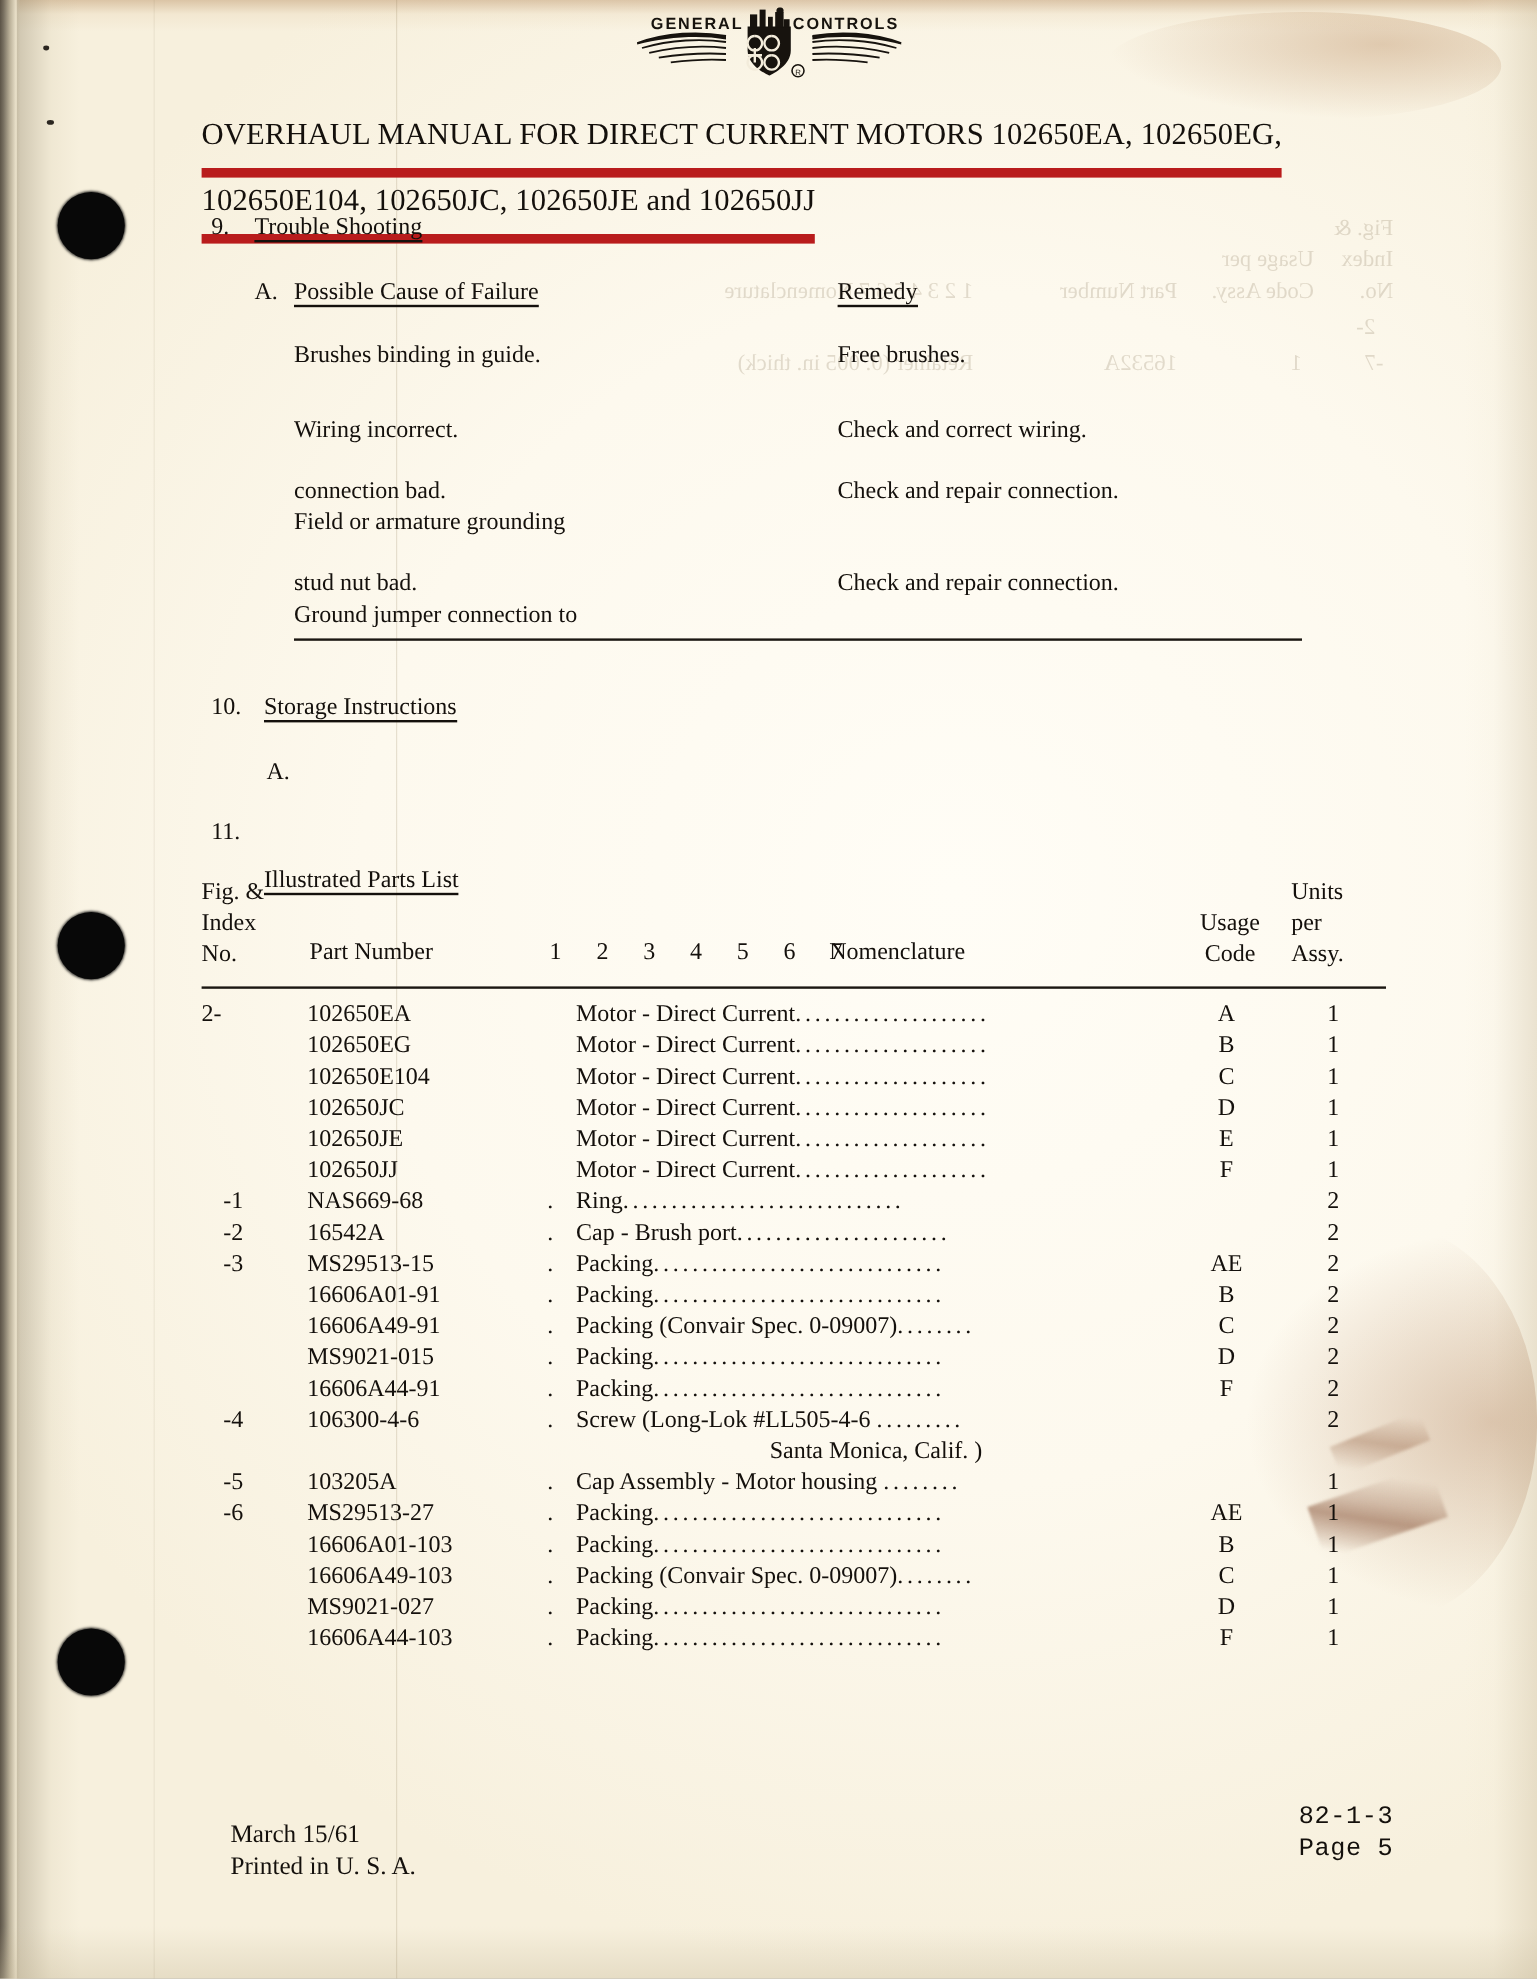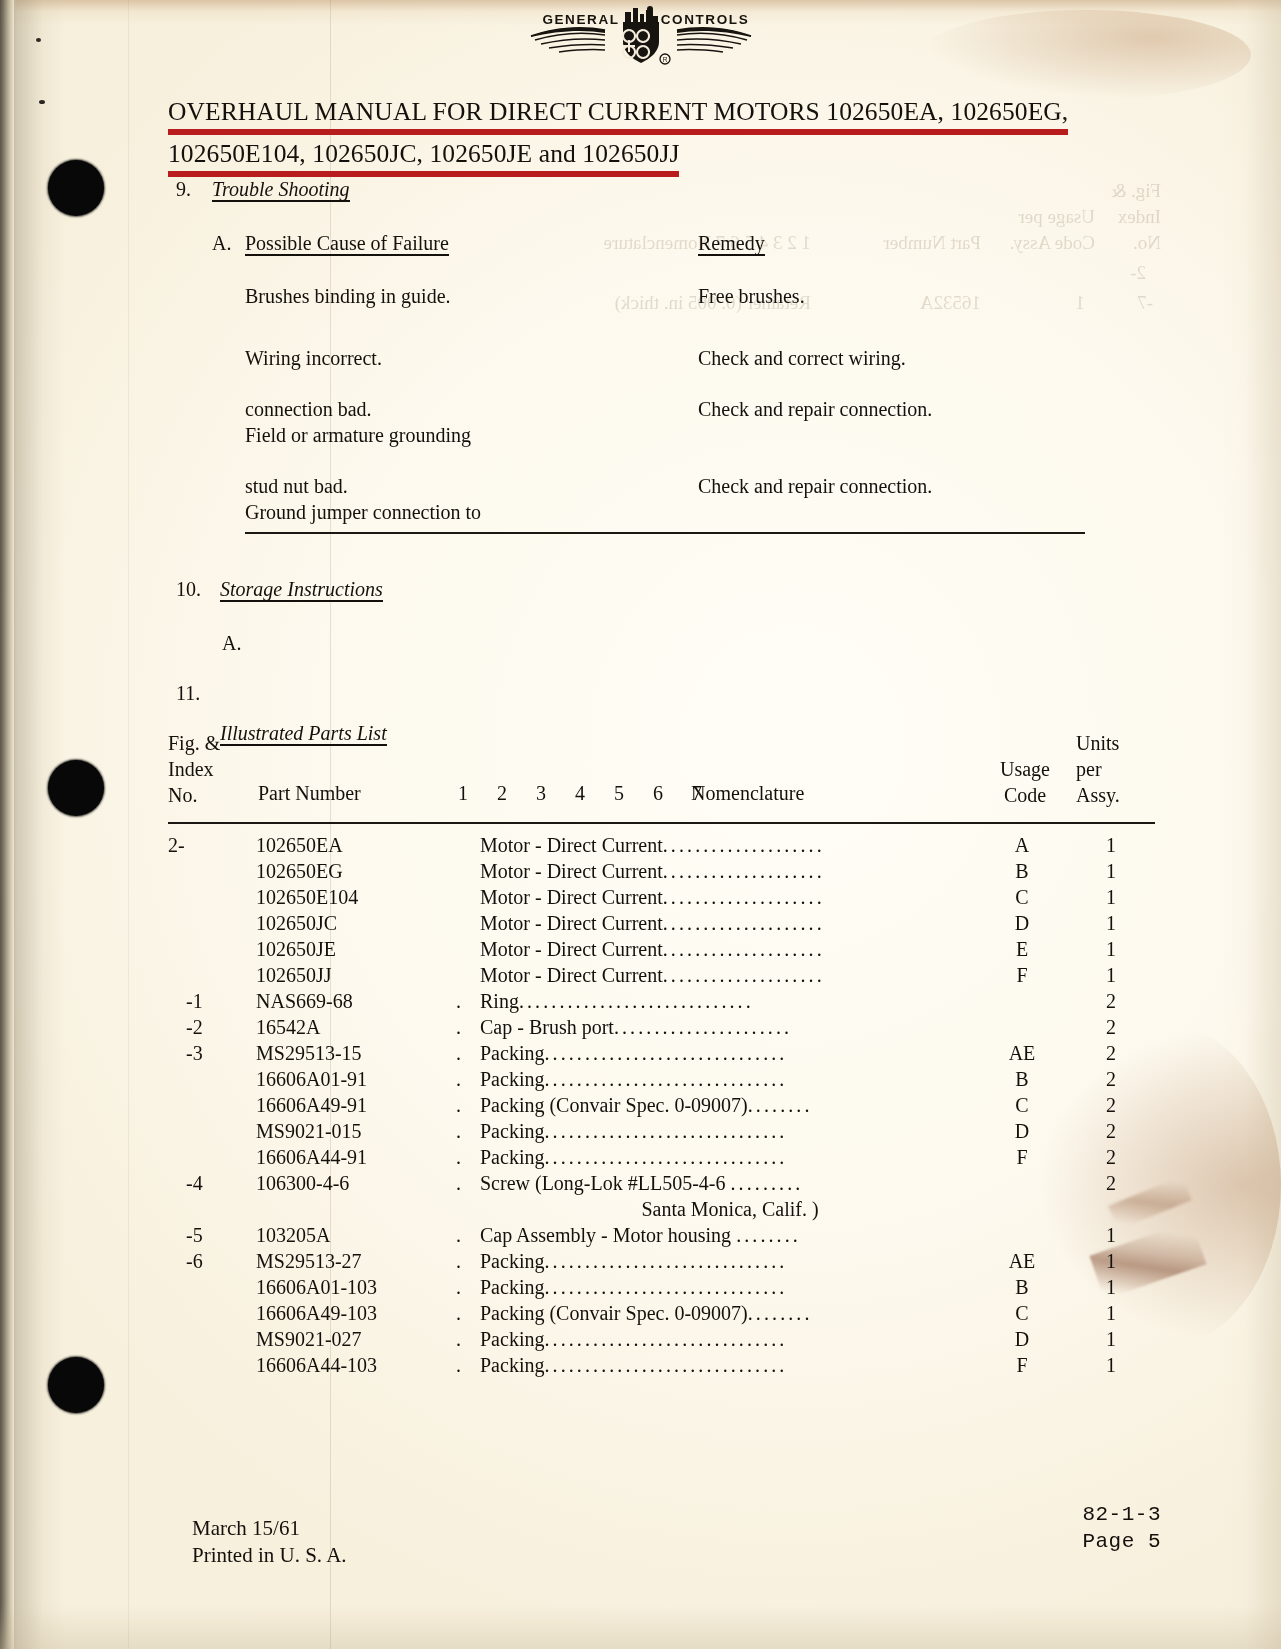--- a/index.html
+++ b/index.html
@@ -138,37 +138,36 @@
     position: absolute;
     left: 168px;
     top: 96px;
     width: 950px;
     font-size: 25.5px;
     letter-spacing: .1px;
     line-height: 32px;
   }
   #doc-title .tline {
     display: block;
-    border-bottom: 6px solid #b91c1c;
-    padding-bottom: 1px;
+    border-bottom: 8px solid #b91c1c;
+    padding-bottom: 12px;
     width: fit-content;
   }
   #doc-title .tline2 { margin-top: 3px; }
 
   .sec-num {
     position: absolute;
     font-size: 20px;
   }
   .sec-head {
     position: absolute;
     font-size: 20px;
     border-bottom: 2px solid #14100c;
     padding-bottom: 0px;
     line-height: 22px;
-    font-style: italic;
   }
   .plain {
     position: absolute;
     font-size: 20px;
     line-height: 26px;
   }
   .underlined {
     border-bottom: 2px solid #14100c;
     padding-bottom: 0px;
     display: inline-block;

